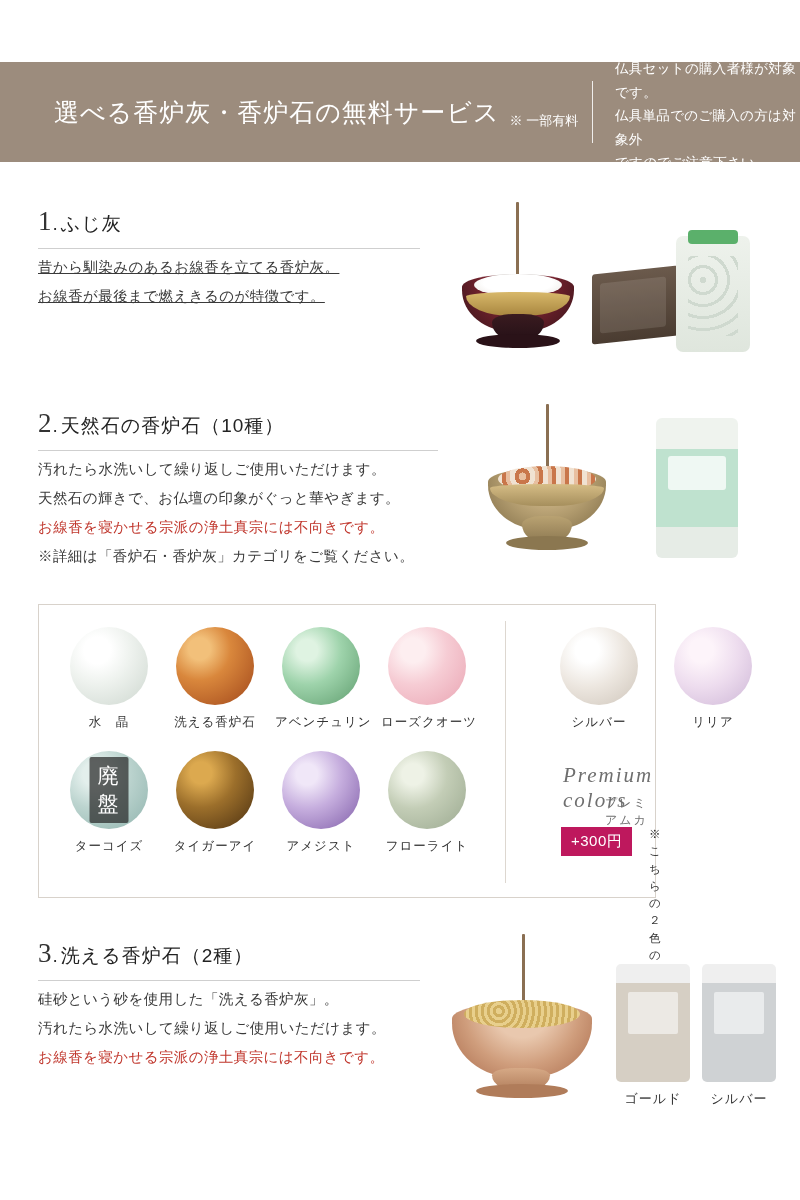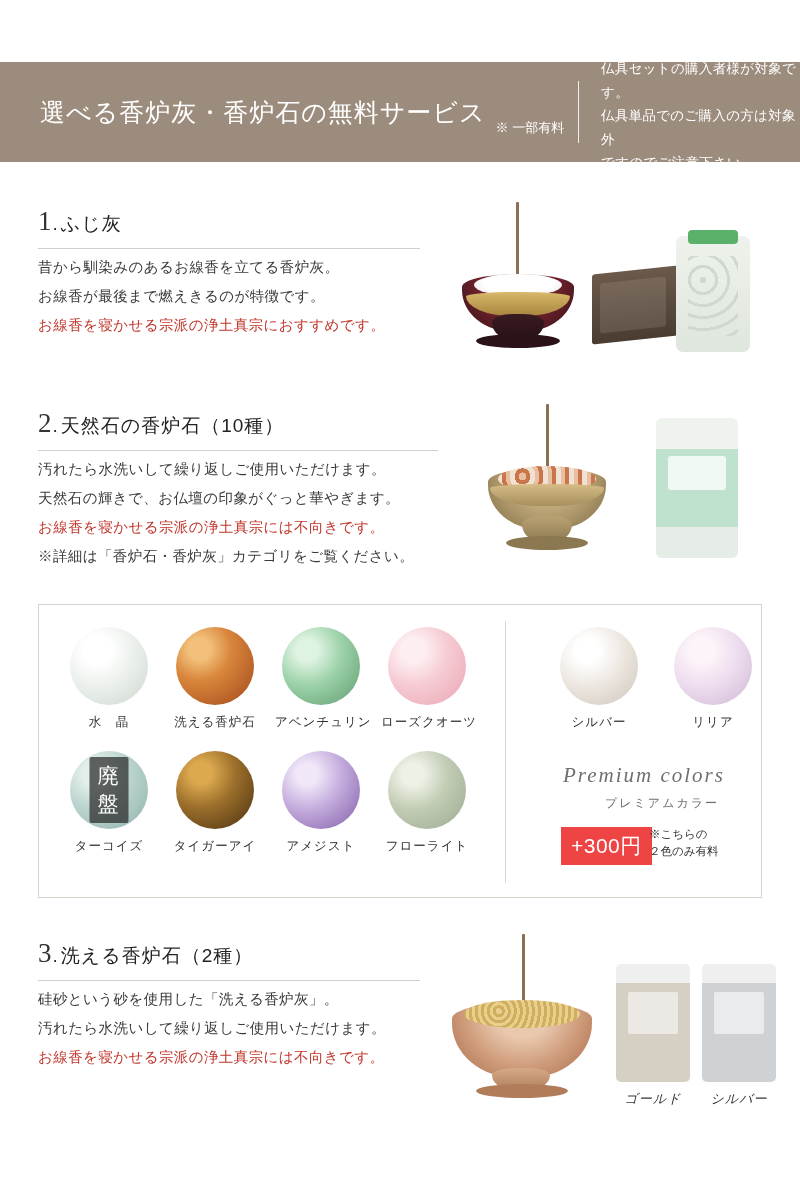--- a/index.html
+++ b/index.html
@@ -15,23 +15,23 @@
   
   .banner {
     position: absolute;
     left: 0; top: 62px;
     width: 800px; height: 100px;
     background: #9c8c7d;
     display: flex;
     align-items: center;
   }
   .banner-left {
-    padding-left: 40px;
+    padding-left: 54px;
     display: flex;
-    align-items: center;
+    align-items: flex-start;
     flex: 0 0 auto;
   }
   .banner-title {
     color: #ffffff;
     font-size: 25px;
     letter-spacing: 1px;
     font-weight: normal;
   }
   .banner-note {
     color: #ffffff;
@@ -81,21 +81,21 @@
     line-height: 2.0;
     color: #3a3a3a;
     letter-spacing: 0.4px;
   }
   .red { color: #c0362c; }
 
   
   .photo { position: absolute; }
 
   
-  .bowl-wrap { position: relative; width: 100%; height: 100%; font-style: italic; }
+  .bowl-wrap { position: relative; width: 100%; height: 100%; }
   .stick {
     position: absolute;
     width: 3px;
     background: #8a6f52;
     border-radius: 1px;
   }
   .bowl-body {
     position: absolute;
     border-radius: 50% 50% 46% 46% / 22% 22% 72% 72%;
   }
@@ -111,21 +111,21 @@
   .pack {
     position: absolute;
     border-radius: 3px;
   }
 
   
   .stone-panel {
     position: absolute;
     left: 38px;
     top: 604px;
-    width: 724px;
+    width: 618px;
     height: 294px;
     border: 1px solid #d8d2cb;
     background: #fff;
   }
   .panel-split {
     position: absolute;
     left: 466px; top: 16px;
     width: 1px; height: 262px;
     background: #ddd7d0;
   }
@@ -165,23 +165,23 @@
     letter-spacing: 2px;
   }
   .premium-sub {
     position: absolute;
     font-size: 12px;
     color: #6f6f6f;
     letter-spacing: 2px;
   }
   .price-tag {
     position: absolute;
-    background: #ef4444;
+    background: #be185d;
     color: #fff;
-    font-size: 21px;
+    font-size: 15px;
     padding: 5px 10px;
     letter-spacing: 0.5px;
   }
   .price-note {
     position: absolute;
     font-size: 11.5px;
     line-height: 1.5;
     color: #333;
   }
 
@@ -205,24 +205,23 @@
     </div>
   </div>
 
   <div class="section" style="top:206px; width:420px;">
     <div class="sec-head">
       <span class="sec-num">1</span>
       <span class="sec-dot">.</span>
       <span class="sec-title">ふじ灰</span>
     </div>
     <div class="rule" style="left:0; top:42px; width:382px;"></div>
-    <div class="body-lines" style="margin-top:14px;">
+    <div class="body-lines" style="margin-top:14px;text-decoration:underline;">
       <div>昔から馴染みのあるお線香を立てる香炉灰。</div>
       <div>お線香が最後まで燃えきるのが特徴です。</div>
-      <div class="red">お線香を寝かせる宗派の浄土真宗におすすめです。</div>
     </div>
   </div>
 
   <div class="photo" style="left:440px; top:196px; width:330px; height:175px;">
     <div class="bowl-wrap">
 
       <div class="stick" style="left:76px; top:6px; height:86px;"></div>
 
       <div class="bowl-body" style="left:22px; top:78px; width:112px; height:58px;
                   background: radial-gradient(ellipse at 50% 10%, #b9b0ac 0 26%, #7a2430 40%, #511a22 75%, #2d1014 100%);"></div>

